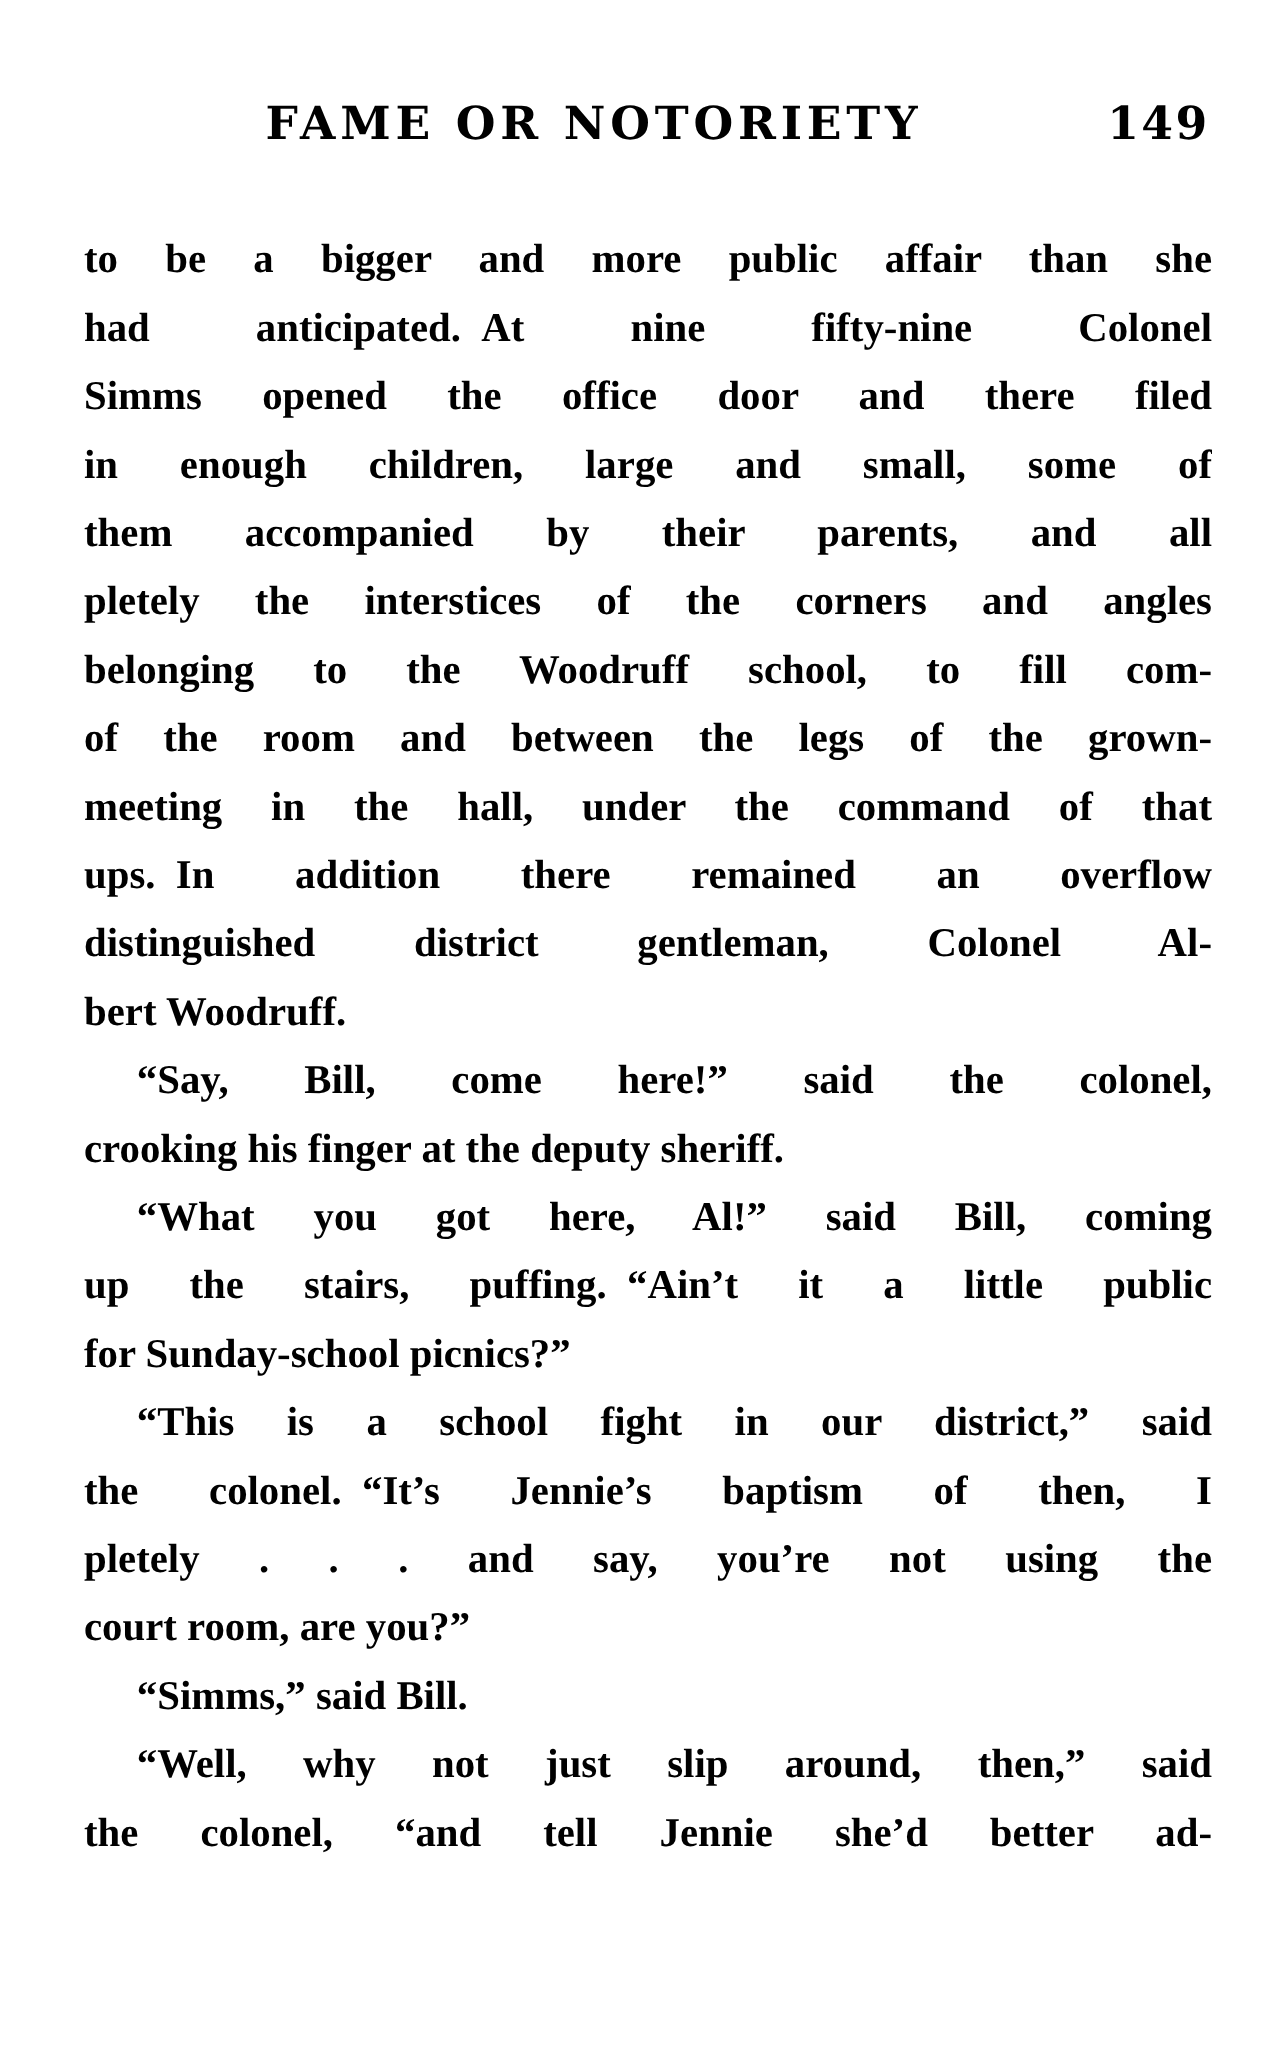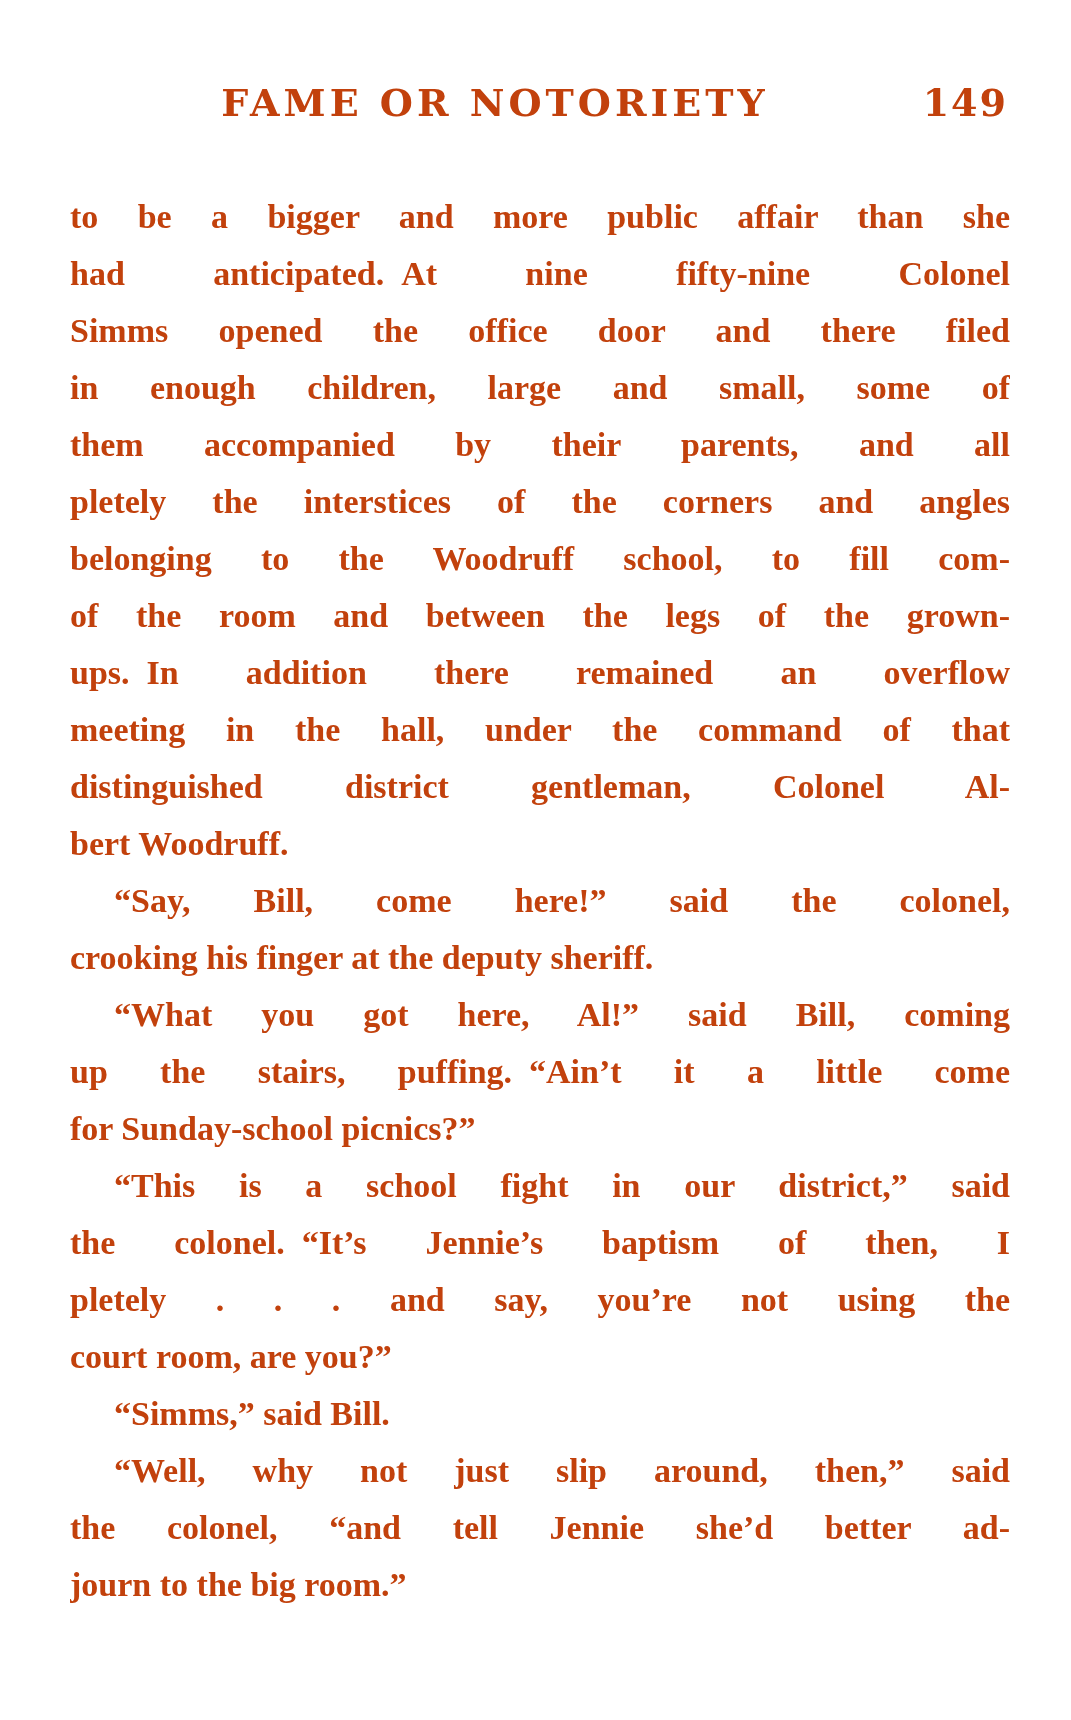--- a/index.html
+++ b/index.html
@@ -5,21 +5,21 @@
   html, body {
     margin: 0;
     padding: 0;
     background: #ffffff;
   }
   .page {
     position: relative;
     width: 1071px;
     height: 1720px;
     background: #ffffff;
-    color: #c2410c;
+    color: #000000;
     font-family: "DejaVu Serif", serif;
     font-weight: bold;
     overflow: hidden;
     box-sizing: border-box;
   }
   .running-head {
     position: relative;
     margin: 78px 61px 0 70px;
     height: 50px;
   }
@@ -77,42 +77,41 @@
   <div class="body-text">
       <div class="paragraph">
         <div class="line">to be a bigger and more public affair than she</div>
         <div class="line">had anticipated. At nine fifty-nine Colonel</div>
         <div class="line">Simms opened the office door and there filed</div>
         <div class="line">in enough children, large and small, some of</div>
         <div class="line">them accompanied by their parents, and all</div>
         <div class="line">pletely the interstices of the corners and angles</div>
         <div class="line">belonging to the Woodruff school, to fill com-</div>
         <div class="line">of the room and between the legs of the grown-</div>
+        <div class="line">meeting in the hall, under the command of that</div>
         <div class="line">ups. In addition there remained an overflow</div>
-        <div class="line">meeting in the hall, under the command of that</div>
         <div class="line">distinguished district gentleman, Colonel Al-</div>
         <div class="line last">bert Woodruff.</div>
       </div>
       <div class="paragraph">
         <div class="line indent">“Say, Bill, come here!” said the colonel,</div>
         <div class="line last">crooking his finger at the deputy sheriff.</div>
       </div>
       <div class="paragraph">
         <div class="line indent">“What you got here, Al!” said Bill, coming</div>
-        <div class="line">up the stairs, puffing. “Ain’t it a little come</div>
+        <div class="line">up the stairs, puffing. “Ain’t it a little public</div>
         <div class="line last">for Sunday-school picnics?”</div>
       </div>
       <div class="paragraph">
         <div class="line indent">“This is a school fight in our district,” said</div>
         <div class="line">the colonel. “It’s Jennie’s baptism of then, I</div>
         <div class="line">pletely . . . and say, you’re not using the</div>
         <div class="line last">court room, are you?”</div>
       </div>
       <div class="paragraph">
         <div class="line last indent">“Simms,” said Bill.</div>
       </div>
       <div class="paragraph">
         <div class="line indent">“Well, why not just slip around, then,” said</div>
         <div class="line">the colonel, “and tell Jennie she’d better ad-</div>
-        <div class="line last">journ to the big room.”</div>
       </div>
     </div>
 </div>
 
 </body></html>

